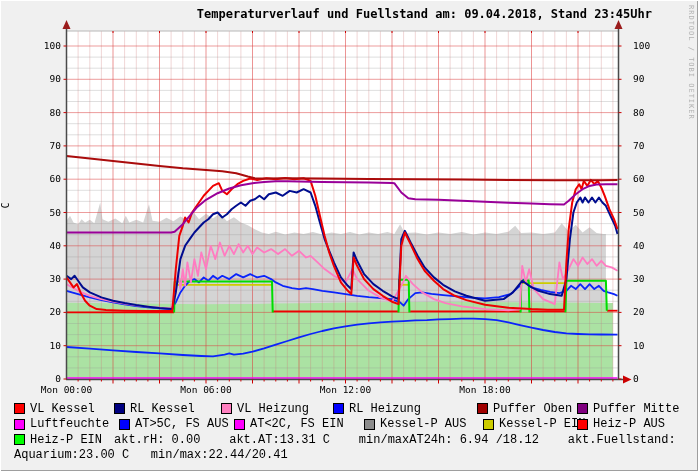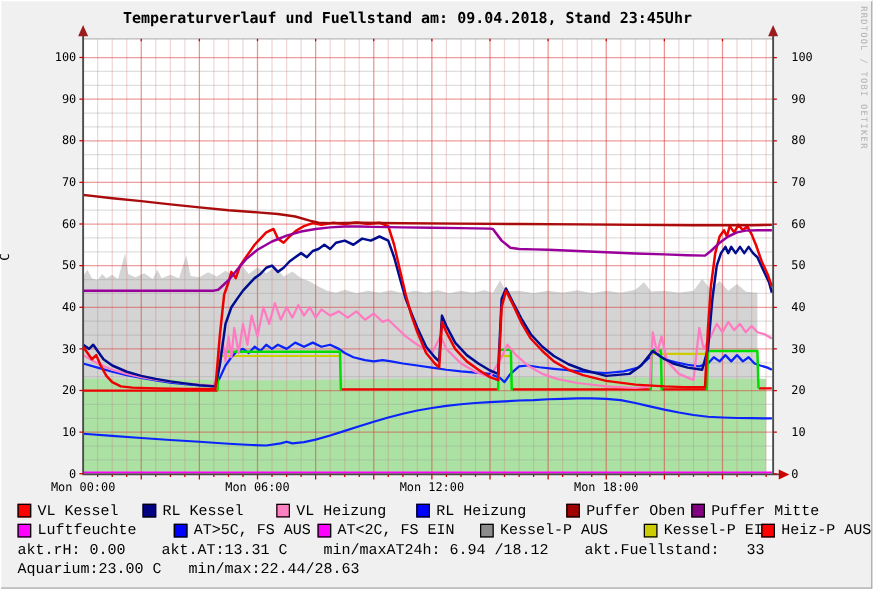--- a/index.html
+++ b/index.html
@@ -1,34 +1,34 @@
 <!DOCTYPE html>
 <html><head>
 <meta charset="utf-8">
 <style>
   html,body{margin:0;padding:0;background:#e8e8e8;}
   .wrap{position:relative;width:698px;height:471px;background:#f0f0f0;overflow:hidden;
         font-family:"DejaVu Sans Mono","Liberation Mono",monospace;
         box-shadow:inset 1px 1px 0 #ffffff, inset -1px -1px 0 #9e9e9e;}
   .title{position:absolute;top:7px;left:0;width:100%;padding-right:46px;box-sizing:border-box;
-         text-align:center;font-size:12px;font-weight:bold;color:#000;white-space:pre;}
+         text-align:right;font-size:12px;font-weight:bold;color:#000;white-space:pre;}
   .ylab{position:absolute;left:2px;top:200px;font-size:10px;color:#000;
         transform:rotate(-90deg);transform-origin:center;}
   #chart{position:absolute;top:0;left:0;}
   .wm{position:absolute;top:5px;right:3px;font-size:7px;letter-spacing:1px;color:#b2b2b2;
       writing-mode:vertical-rl;white-space:pre;}
   .legend{position:absolute;left:14px;top:401px;width:680px;font-size:12px;color:#000;}
   .lrow{display:flex;flex-direction:row;align-items:center;height:15.5px;white-space:pre;font-family:Liberation Mono, monospace;}
   .li{display:inline-flex;align-items:center;flex:0 0 auto;}
   .sw{display:inline-block;width:9px;height:9px;border:1px solid #000;margin-right:5px;flex:0 0 auto;}
   .ll{white-space:pre;}
   .lr1 .li:nth-child(1){width:100px}.lr1 .li:nth-child(2){width:107px}.lr1 .li:nth-child(3){width:112px}
-  .lr1 .li:nth-child(4){width:120px}.lr1 .li:nth-child(5){width:100px}
-  .lr2 .li:nth-child(1){width:125px}.lr2 .li:nth-child(2){width:115px}.lr2 .li:nth-child(3){width:130px}
-  .lr2 .li:nth-child(4){width:131px}.lr2 .li:nth-child(5){width:94px}
+  .lr1 .li:nth-child(4){width:144px}.lr1 .li:nth-child(5){width:100px}
+  .lr2 .li:nth-child(1){width:105px}.lr2 .li:nth-child(2){width:115px}.lr2 .li:nth-child(3){width:130px}
+  .lr2 .li:nth-child(4){width:119px}.lr2 .li:nth-child(5){width:94px}
   .lr3 .li:nth-child(1){width:100px}
 </style>
 </head>
 <body>
 
 <div class="wrap">
   <div class="title">Temperaturverlauf und Fuellstand am: 09.04.2018, Stand 23:45Uhr</div>
   <div class="ylab">C</div>
   <div id="chart"><svg width="698" height="400" xmlns="http://www.w3.org/2000/svg" font-family="DejaVu Sans Mono, Liberation Mono, monospace">
         <rect x="66.5" y="31" width="552" height="348.5" fill="#ffffff"></rect>
@@ -247,17 +247,17 @@
           <text x="633" y="49" text-anchor="start">100</text>
           <text x="66.5" y="393" text-anchor="middle">Mon 00:00</text>
           <text x="206.0" y="393" text-anchor="middle">Mon 06:00</text>
           <text x="345.5" y="393" text-anchor="middle">Mon 12:00</text>
           <text x="485.0" y="393" text-anchor="middle">Mon 18:00</text>
         </g>
       </svg></div>
   <div class="legend" id="legend">
       <div class="lrow lr1"><span class="li"><span class="sw" style="background: rgb(255, 0, 0);"></span><span class="ll">VL Kessel</span></span><span class="li"><span class="sw" style="background: rgb(0, 0, 128);"></span><span class="ll">RL Kessel</span></span><span class="li"><span class="sw" style="background: rgb(255, 128, 192);"></span><span class="ll">VL Heizung</span></span><span class="li"><span class="sw" style="background: rgb(0, 0, 255);"></span><span class="ll">RL Heizung</span></span><span class="li"><span class="sw" style="background: rgb(160, 0, 0);"></span><span class="ll">Puffer Oben</span></span><span class="li"><span class="sw" style="background: rgb(128, 0, 128);"></span><span class="ll">Puffer Mitte</span></span></div>
       <div class="lrow lr2"><span class="li"><span class="sw" style="background: rgb(255, 0, 255);"></span><span class="ll">Luftfeuchte</span></span><span class="li"><span class="sw" style="background: rgb(0, 0, 255);"></span><span class="ll">AT&gt;5C, FS AUS</span></span><span class="li"><span class="sw" style="background: rgb(255, 0, 255);"></span><span class="ll">AT&lt;2C, FS EIN</span></span><span class="li"><span class="sw" style="background: rgb(140, 140, 140);"></span><span class="ll">Kessel-P AUS</span></span><span class="li"><span class="sw" style="background: rgb(204, 204, 0);"></span><span class="ll">Kessel-P EIN</span></span><span class="li"><span class="sw" style="background: rgb(255, 0, 0);"></span><span class="ll">Heiz-P AUS</span></span></div>
-      <div class="lrow lr3"><span class="li"><span class="ll">akt.rH: 0.00    akt.AT:13.31 C    min/maxAT24h: 6.94 /18.12    akt.Fuellstand:   33</span></span></div>
-      <div class="lrow lr4"><span class="li"><span class="ll">Aquarium:23.00 C   min/max:22.44/28.63</span></span></div>
+      <div class="lrow lr3"><span class="li"><span class="sw" style="background: rgb(0, 255, 0);"></span><span class="ll">Heiz-P EIN</span></span><span class="li"><span class="ll">akt.rH: 0.00    akt.AT:13.31 C    min/maxAT24h: 6.94 /18.12    akt.Fuellstand:   33</span></span></div>
+      <div class="lrow lr4"><span class="li"><span class="ll">Aquarium:23.00 C   min/max:22.44/20.41</span></span></div>
     </div>
   <div class="wm">RRDTOOL / TOBI OETIKER</div>
 </div>
 
 </body></html>

